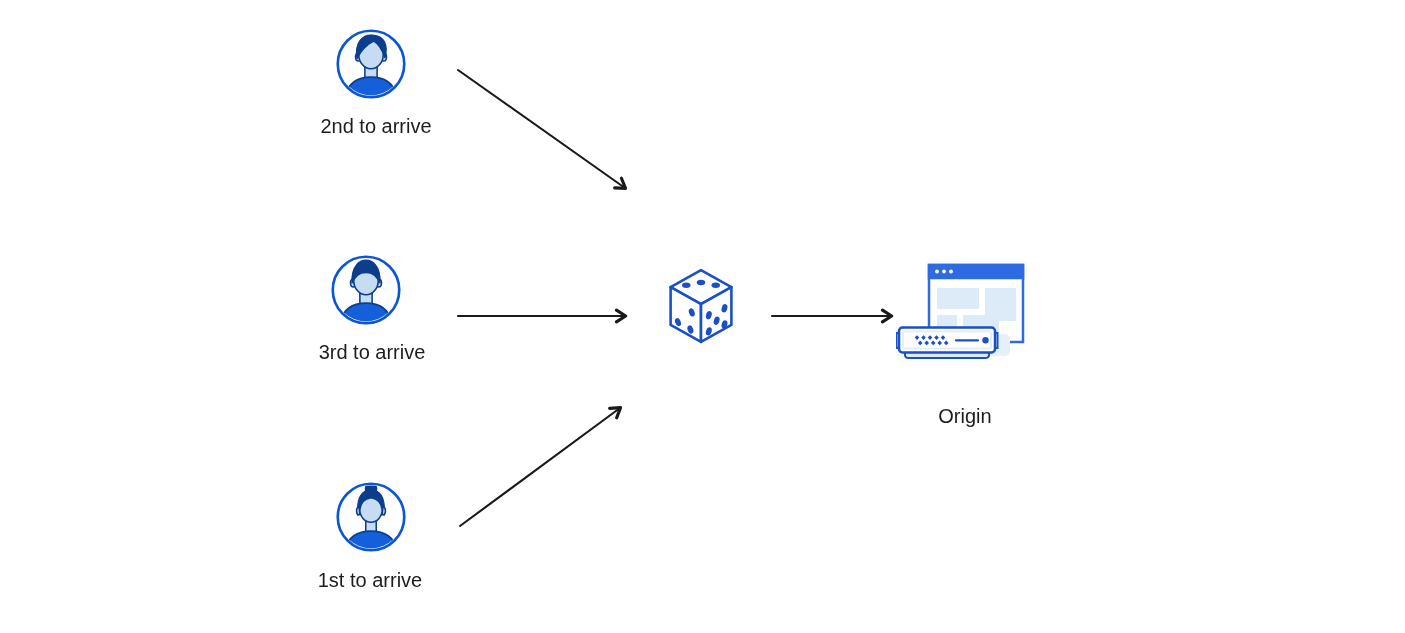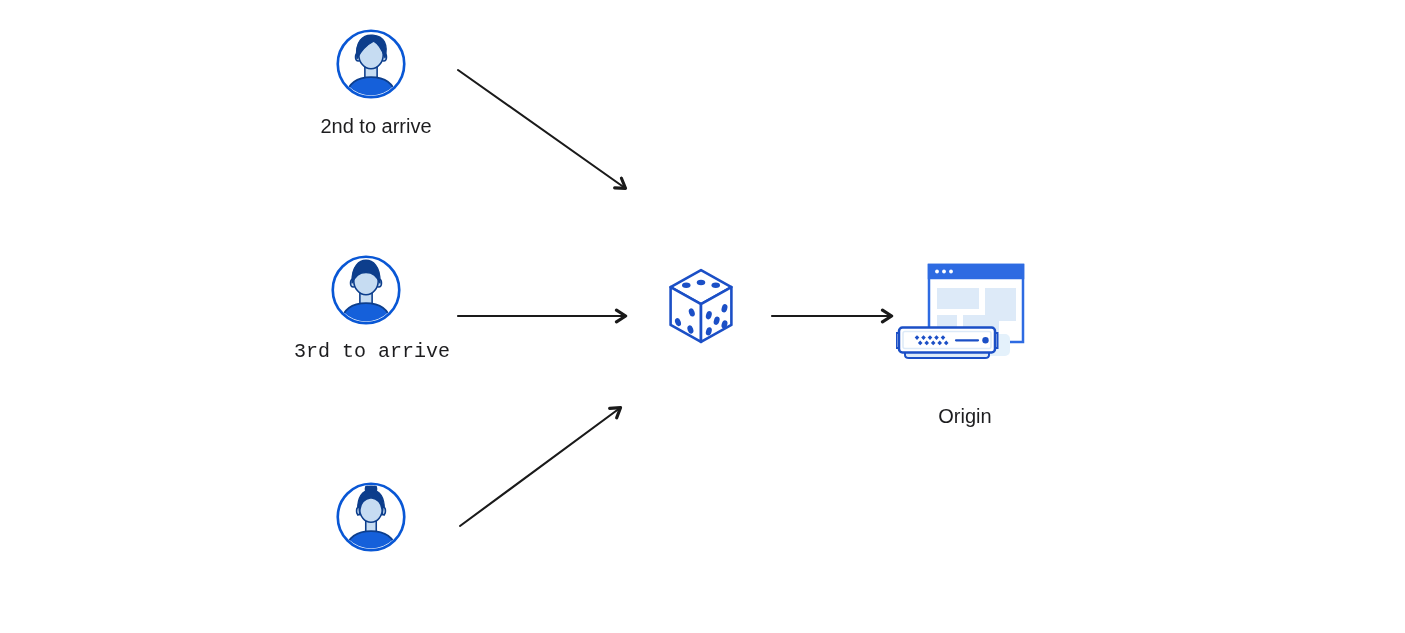--- a/index.html
+++ b/index.html
@@ -75,40 +75,41 @@
     <circle class="av-ring" cx="40" cy="40" r="38"></circle>
     <g clip-path="url(#clipB)">
       <path class="av-skin" d="M33,40 h14 v16 h-14 z"></path>
       <path class="av-shirt" d="M10,82 C12,62 23,55 40,55 C57,55 68,62 70,82 Z"></path>
       <ellipse class="av-skin" cx="25.5" cy="32" rx="3.2" ry="4.6"></ellipse>
       <ellipse class="av-skin" cx="54.5" cy="32" rx="3.2" ry="4.6"></ellipse>
       <ellipse class="av-skin" cx="40" cy="29" rx="14" ry="16.5"></ellipse>
       <path class="av-hair" d="M24,32 C23,12 33,6 40,6 C47,6 57,12 56,32 C52,24 48,20 40,20 C32,20 28,24 24,32 Z"></path>
     </g>
   </svg>
-  <div class="node-label" style="left:282px;top:340px;width:180px;font-family:Liberation Mono, monospace;">3rd to arrive</div>
+  <div class="node-label" style="left:282px;top:340px;width:180px;">3rd to arrive</div>
 
   <svg class="node" style="left:336px;top:482px;" width="70" height="70" viewBox="0 0 80 80">
     <defs>
         <clipPath id="clipC">
           <circle cx="40" cy="40" r="36"></circle>
         </clipPath>
       </defs>
     <circle class="av-ring" cx="40" cy="40" r="38"></circle>
     <g clip-path="url(#clipC)">
       <path class="av-skin" d="M34,40 h12 v17 h-12 z"></path>
       <path class="av-shirt" d="M10,82 C12,63 24,56 40,56 C56,56 68,63 70,82 Z"></path>
       <circle class="av-hair" cx="40" cy="8" r="6.5"></circle>
       <path class="av-hair" d="M25,38 C23,16 31,9 40,9 C49,9 57,16 55,38 C54,26 49,20 40,19 C31,20 26,26 25,38 Z"></path>
       <ellipse class="av-skin" cx="26.5" cy="33" rx="3" ry="4.4"></ellipse>
       <ellipse class="av-skin" cx="53.5" cy="33" rx="3" ry="4.4"></ellipse>
       <ellipse class="av-skin" cx="40" cy="30" rx="13.2" ry="16"></ellipse>
       <path class="av-hair" d="M27,36 C25,18 31,11 40,11 C49,11 55,18 53,36 C53,25 48,19 40,18 C32,19 27,25 27,36 Z"></path>
     </g>
   </svg>
+  <div class="node-label" style="left:280px;top:568px;width:180px;">1st to arrive</div>
 
   <svg class="node" style="left:666px;top:266px;" width="70" height="80" viewBox="0 0 76 86">
     <path class="die-face" d="M38,4 L71,22.5 L38,41 L5,22.5 Z"></path>
     <path class="die-face" d="M5,22.5 L38,41 L38,82 L5,63.5 Z"></path>
     <path class="die-face" d="M71,22.5 L38,41 L38,82 L71,63.5 Z"></path>
     <g>
       <ellipse class="die-pip" cx="22" cy="20.5" rx="4.6" ry="2.9"></ellipse>
       <ellipse class="die-pip" cx="38" cy="17.5" rx="4.6" ry="2.9"></ellipse>
       <ellipse class="die-pip" cx="54" cy="20.5" rx="4.6" ry="2.9"></ellipse>
     </g>

